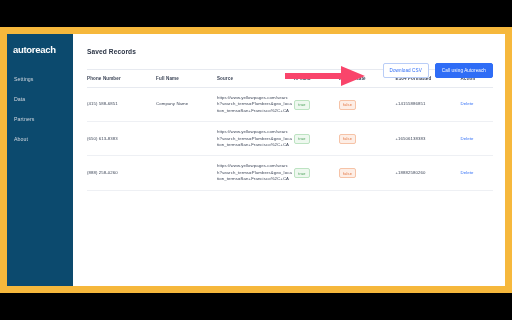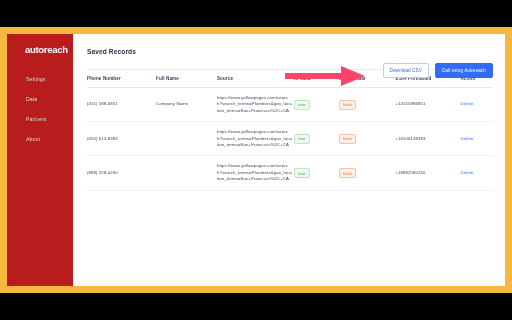--- a/index.html
+++ b/index.html
@@ -35,23 +35,23 @@
     top: 34px;
     width: 498px;
     height: 252px;
     background: #ffffff;
     display: flex;
     overflow: hidden;
   }
   
   .sidebar {
     width: 66px;
-    background: #b91c1c;
+    background: #0c4a6e;
     flex: 0 0 66px;
-    padding: 8px 0 0 12px;
+    padding: 8px 0 0 0;
     box-sizing: border-box;
   }
   .logo {
     color: #ffffff;
     font-size: 9.5px;
     font-weight: bold;
     letter-spacing: -0.3px;
     padding: 2px 0 0 6px;
     line-height: 12px;
   }

